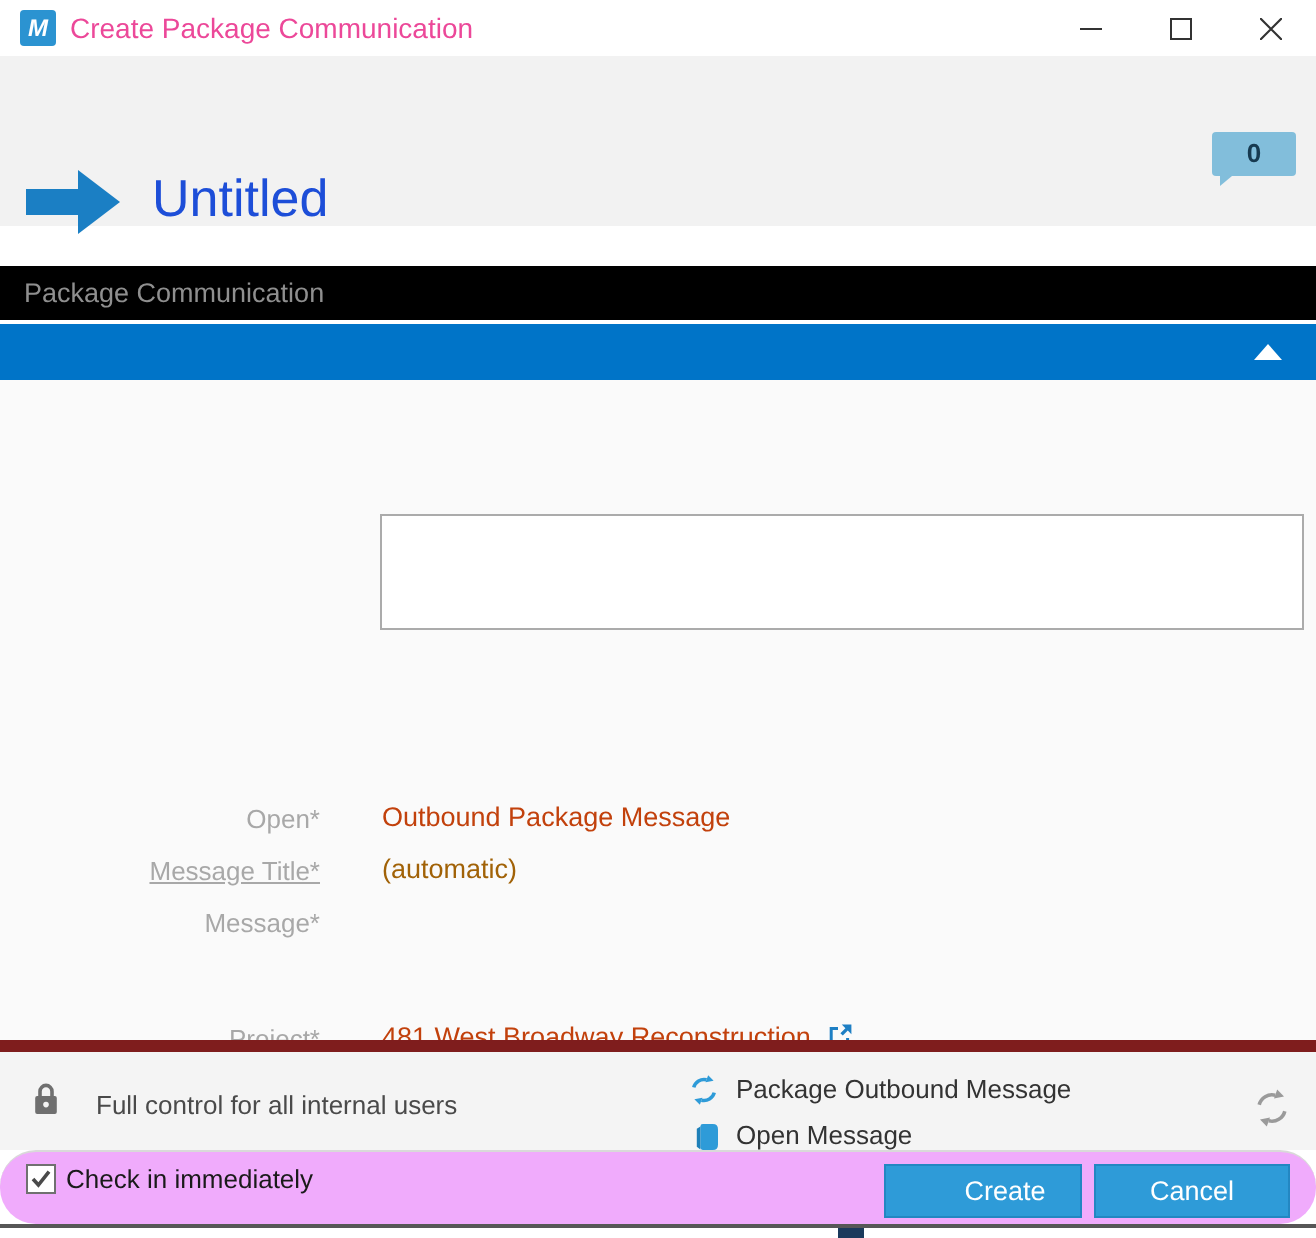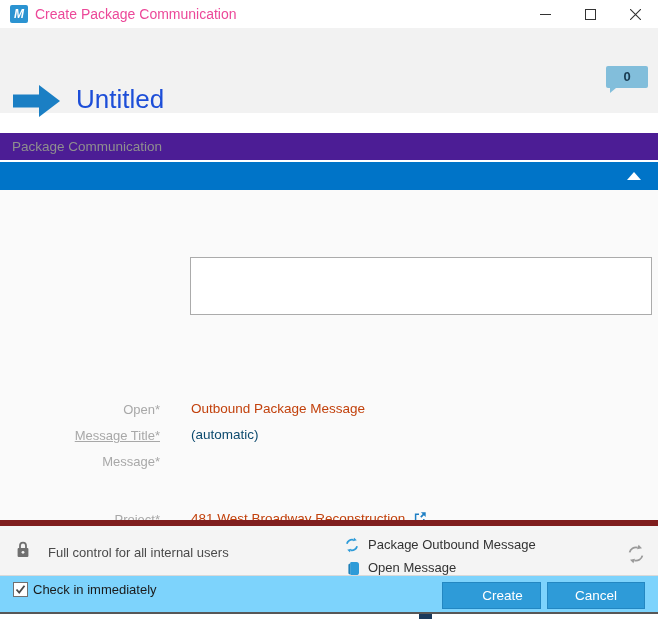--- a/index.html
+++ b/index.html
@@ -22,45 +22,45 @@
   
   .header{position:absolute;top:28px;left:0;right:0;height:85px;background:#f2f2f2;}
   .obj-arrow{position:absolute;left:13px;top:57px;}
   .obj-title{position:absolute;left:76px;top:56px;font-size:26px;color:#1d4ed8;}
   .comment-badge{position:absolute;right:10px;top:38px;width:42px;height:22px;background:#82bedb;
     border-radius:2px;text-align:center;line-height:22px;font-size:13px;color:#173a50;font-weight:bold;}
   .comment-badge .tail{position:absolute;left:4px;top:100%;width:0;height:0;
     border-top:5px solid #82bedb;border-right:6px solid transparent;}
 
   
-  .group-row{position:absolute;top:133px;left:0;right:0;height:27px;background:#4c1d95;padding-left:43px;}
+  .group-row{position:absolute;top:133px;left:0;right:0;height:27px;background:#000000;padding-left:43px;}
   .group-label{position:absolute;left:12px;top:0;line-height:27px;font-size:13.5px;color:#8f8f8f;}
   .blue-bar{position:absolute;top:162px;left:0;right:0;height:28px;background:#0074c8;}
   .collapse-tri{position:absolute;right:17px;top:10px;width:0;height:0;
     border-left:7px solid transparent;border-right:7px solid transparent;border-bottom:8px solid #fff;cursor:pointer;}
 
   
   .form-area{position:absolute;top:190px;left:0;right:0;height:330px;background:#fafafa;}
   .flabel{position:absolute;left:0;width:160px;text-align:right;font-size:13px;color:#a8a8a8;white-space:nowrap;}
   .fvalue{position:absolute;left:191px;font-size:13.5px;color:#c2410c;white-space:nowrap;}
-  .fvalue.muted{color:#0c4a6e;}
+  .fvalue.muted{color:#a16207;}
   .lookup-icon{display:inline-block;vertical-align:-2px;margin-left:8px;}
   .msg-textarea{position:absolute;left:190px;top:257px;width:456px;height:52px;background:#fff;
     border:1px solid #ababab;resize:none;font-family:"Liberation Sans",sans-serif;font-size:13px;outline:none;box-sizing:content-box;}
   .add-prop{position:absolute;left:86px;top:409px;font-size:13.5px;color:#1464ad;
     font-style:italic;font-weight:600;cursor:pointer;text-decoration:none;}
 
   
   .footer{position:absolute;top:520px;left:0;right:0;height:55px;background:#f4f4f4;border-top:6px solid #7f1d1d;box-sizing:border-box;}
   .perm-text{position:absolute;left:48px;top:19px;font-size:13px;color:#4a4a4a;}
   .wf-label{position:absolute;left:368px;top:11px;font-size:13px;color:#333;}
   .st-label{position:absolute;left:368px;top:34px;font-size:13px;color:#333;}
 
   
-  .bottombar{position:absolute;top:575px;left:0;right:0;height:37px;background:#7dd3fc;border-top:1px solid #d9d9d9;box-sizing:border-box;}
+  .bottombar{position:absolute;top:575px;left:0;right:0;height:37px;background:#f0abfc;border-top:1px solid #d9d9d9;box-sizing:border-box;border-radius:18px;}
   .checkbox{position:absolute;left:13px;top:6px;width:13px;height:13px;background:#fff;border:1px solid #707070;cursor:pointer;}
   .checkbox .check{display:none;}
   .checkbox[data-checked="true"] .check{display:block;}
   .chk-label{position:absolute;left:33px;top:6px;font-size:13px;color:#1a1a1a;}
   .btn{position:absolute;top:6px;height:27px;background:#2e9bd8;border:1px solid #2387c2;color:#fff;
     font-size:13.5px;font-family:"Liberation Sans",sans-serif;display:flex;align-items:center;justify-content:center;cursor:pointer;box-sizing:border-box;}
   .btn-create{left:442px;width:99px;padding-left:28px;}
   .btn-cancel{left:547px;width:98px;}
 
   

